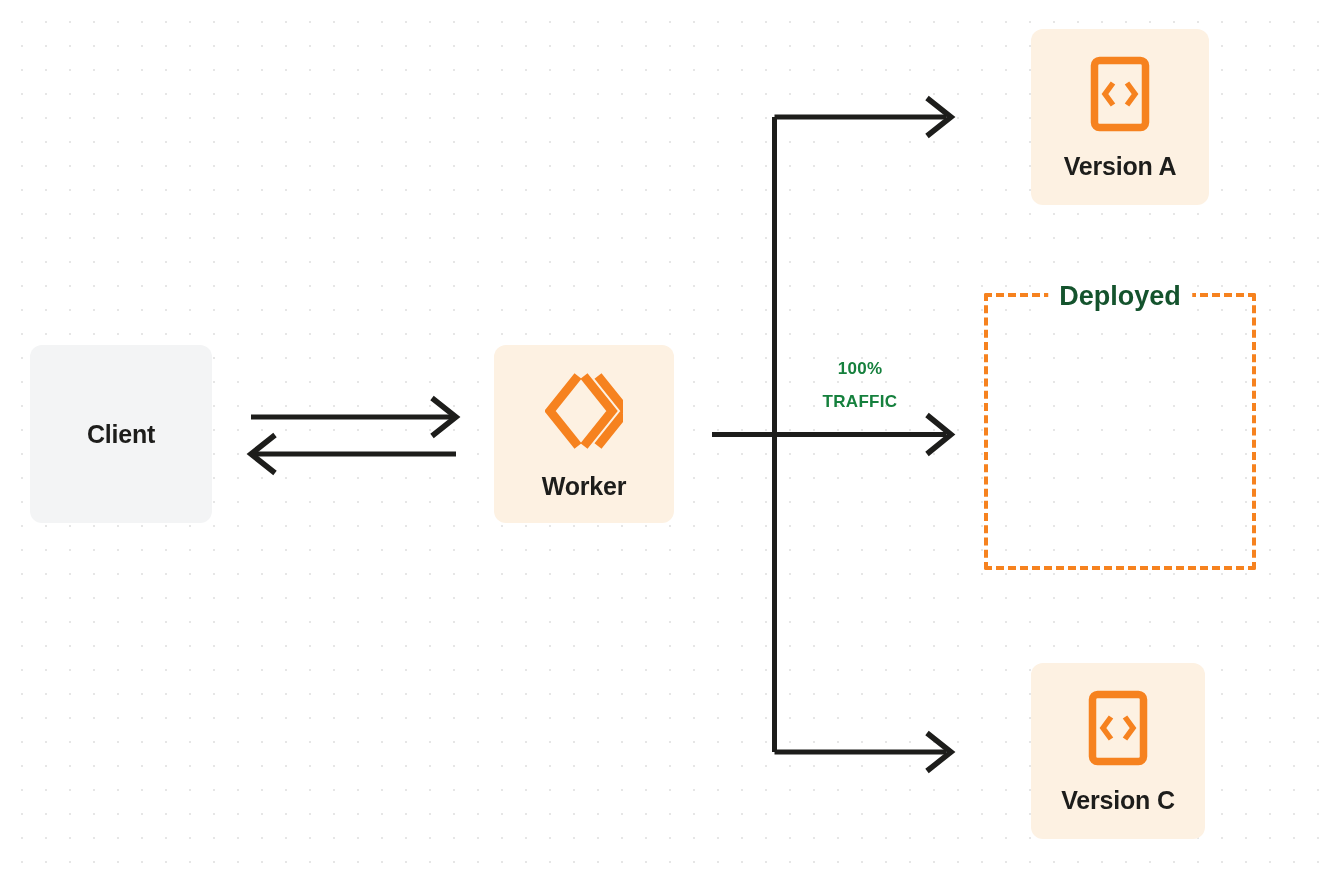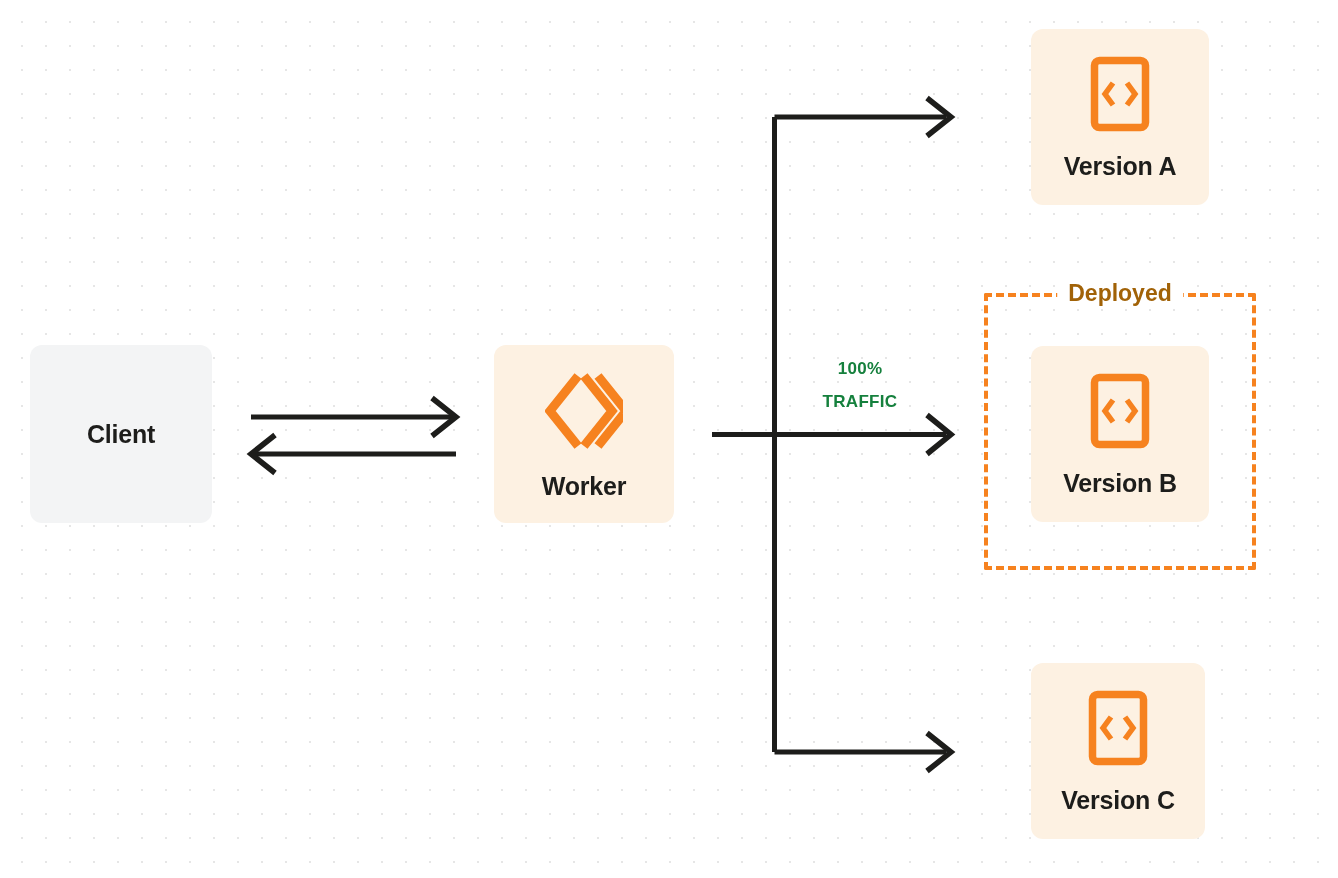--- a/index.html
+++ b/index.html
@@ -109,23 +109,23 @@
     border-radius: 2px;
   }
 
   .deployed-legend {
     position: absolute;
     top: -17px;
     left: 50%;
     transform: translateX(-50%);
     background: #ffffff;
     padding: 0 11px;
-    font-size: 23px;
+    font-size: 27px;
     font-weight: bold;
-    color: #a16207;
+    color: #14532d;
     line-height: 1.2;
     white-space: nowrap;
     text-align: center;
   }
 </style>
 </head>
 <body>
 
 <div id="diagram-canvas">
 
@@ -187,30 +187,20 @@
         <path d="M 37 27 L 45 38 L 37 49" fill="none" stroke="#f6821f" stroke-width="5.5" stroke-linecap="butt" stroke-linejoin="miter"></path>
       </svg>
     </span>
     <span class="node-label">Version A</span>
   </div>
 
   <div class="deployed-group" style="left:984px; top:293px; width:272px; height:277px;">
     <span class="deployed-legend">Deployed</span>
   </div>
 
-  <div class="node node-version" style="left:1031px; top:346px; width:178px; height:176px;">
-    <span class="node-icon">
-      <svg width="60" height="76" viewBox="0 0 60 76" aria-hidden="true">
-        <rect x="4.5" y="4.5" width="51" height="67" rx="5" ry="5" fill="none" stroke="#f6821f" stroke-width="7.5"></rect>
-        <path d="M 23 27 L 15 38 L 23 49" fill="none" stroke="#f6821f" stroke-width="5.5" stroke-linecap="butt" stroke-linejoin="miter"></path>
-        <path d="M 37 27 L 45 38 L 37 49" fill="none" stroke="#f6821f" stroke-width="5.5" stroke-linecap="butt" stroke-linejoin="miter"></path>
-      </svg>
-    </span>
-    <span class="node-label">Version B</span>
-  </div>
 
   <div class="node node-version" style="left:1031px; top:663px; width:174px; height:176px;">
     <span class="node-icon">
       <svg width="60" height="76" viewBox="0 0 60 76" aria-hidden="true">
         <rect x="4.5" y="4.5" width="51" height="67" rx="5" ry="5" fill="none" stroke="#f6821f" stroke-width="7.5"></rect>
         <path d="M 23 27 L 15 38 L 23 49" fill="none" stroke="#f6821f" stroke-width="5.5" stroke-linecap="butt" stroke-linejoin="miter"></path>
         <path d="M 37 27 L 45 38 L 37 49" fill="none" stroke="#f6821f" stroke-width="5.5" stroke-linecap="butt" stroke-linejoin="miter"></path>
       </svg>
     </span>
     <span class="node-label">Version C</span>

